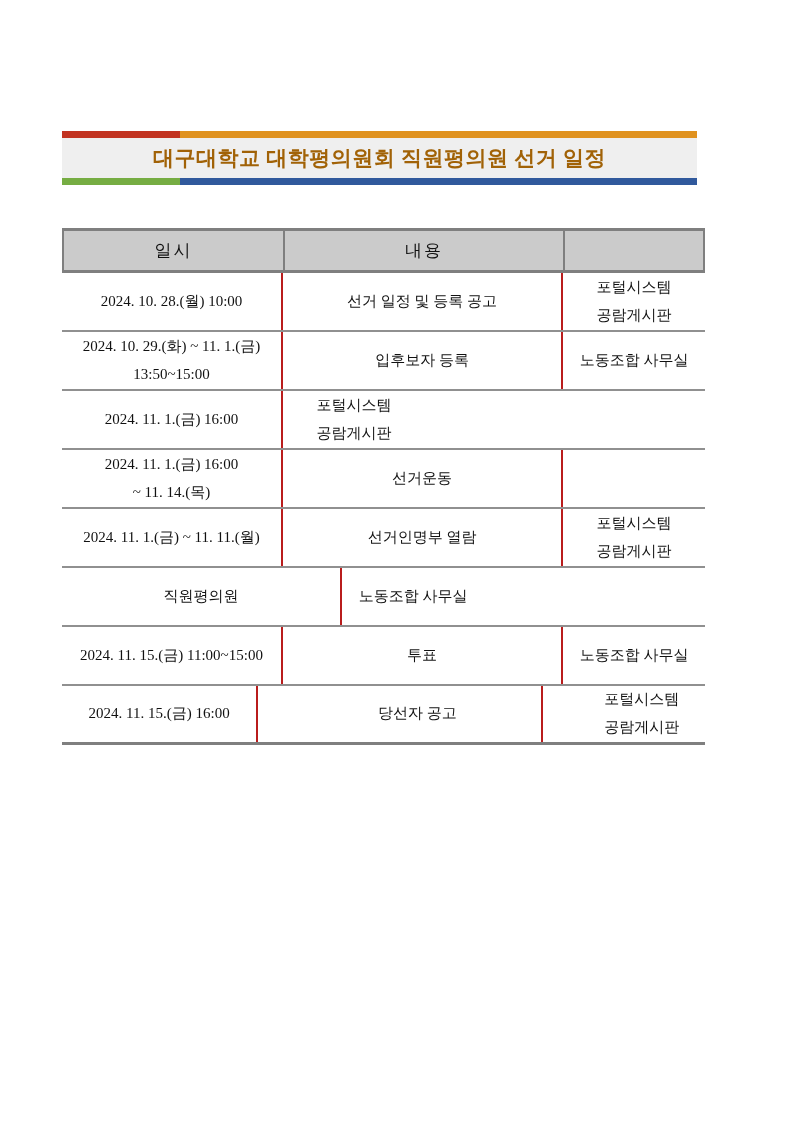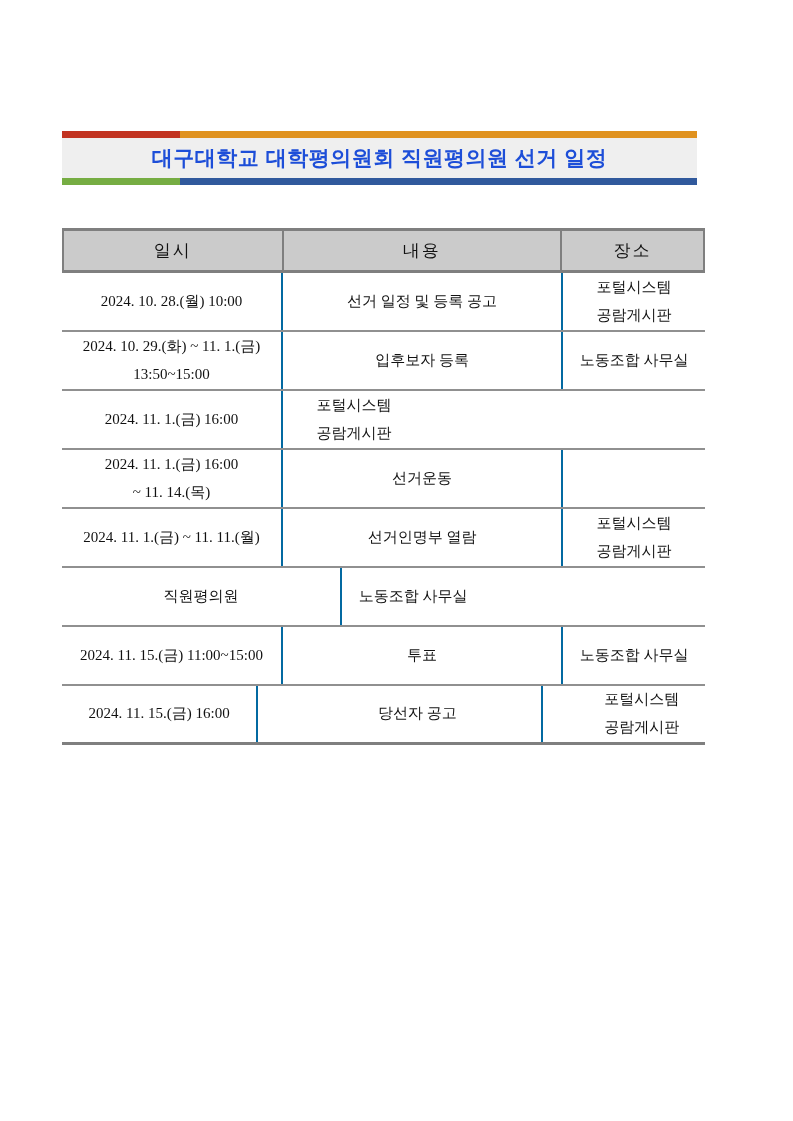--- a/index.html
+++ b/index.html
@@ -33,25 +33,25 @@
   .banner .bar .seg-right { flex: 1; height: 100%; }
   .banner .title-strip {
     height: 40px;
     background: #efefef;
     display: flex;
     align-items: center;
     justify-content: center;
   }
   .banner .title-strip h1 {
     margin: 0;
-    font-family: Liberation Sans, sans-serif;
+    font-family: Liberation Serif, serif;
     font-weight: bold;
     font-size: 21px;
     letter-spacing: 0.5px;
-    color: #1d4ed8;
+    color: #a16207;
   }
 
   
   .sched-table {
     position: absolute;
     left: 62px;
     top: 228px;
     width: 643px;
     font-size: 15px;
   }
@@ -88,21 +88,21 @@
   }
   .thead .th.col-datetime,
   .thead .th.col-content { border-right: 2px solid #7f7f7f; }
 
   .tbody .tr {
     height: 59px;
     border-bottom: 2px solid #909090;
   }
   .tbody .tr:last-child { border-bottom: 3px solid #7f7f7f; gap: 36px; }
   .tbody .td.col-datetime,
-  .tbody .td.col-content { border-right: 2px solid #0369a1; }
+  .tbody .td.col-content { border-right: 2px solid #b91c1c; }
 </style>
 </head>
 <body>
 
 <div class="page">
 
   <div class="banner">
     <div class="bar">
       <div class="seg-left" style="background: rgb(194, 51, 33);"></div>
       <div class="seg-right" style="background: rgb(224, 146, 31);"></div>
@@ -113,21 +113,20 @@
     <div class="bar">
       <div class="seg-left" style="background: rgb(118, 173, 67);"></div>
       <div class="seg-right" style="background: rgb(48, 89, 156);"></div>
     </div>
   </div>
 
   <div class="sched-table">
     <div class="tr thead">
       <div class="th col-datetime">일시</div>
       <div class="th col-content">내용</div>
-      <div class="th col-location">장소</div>
     </div>
     <div class="tbody">
   <div class="tr">
     <div class="td col-datetime">2024. 10. 28.(월) 10:00</div>
     <div class="td col-content">선거 일정 및 등록 공고</div>
     <div class="td col-location">포털시스템
 공람게시판</div>
   </div>
 
   <div class="tr">

